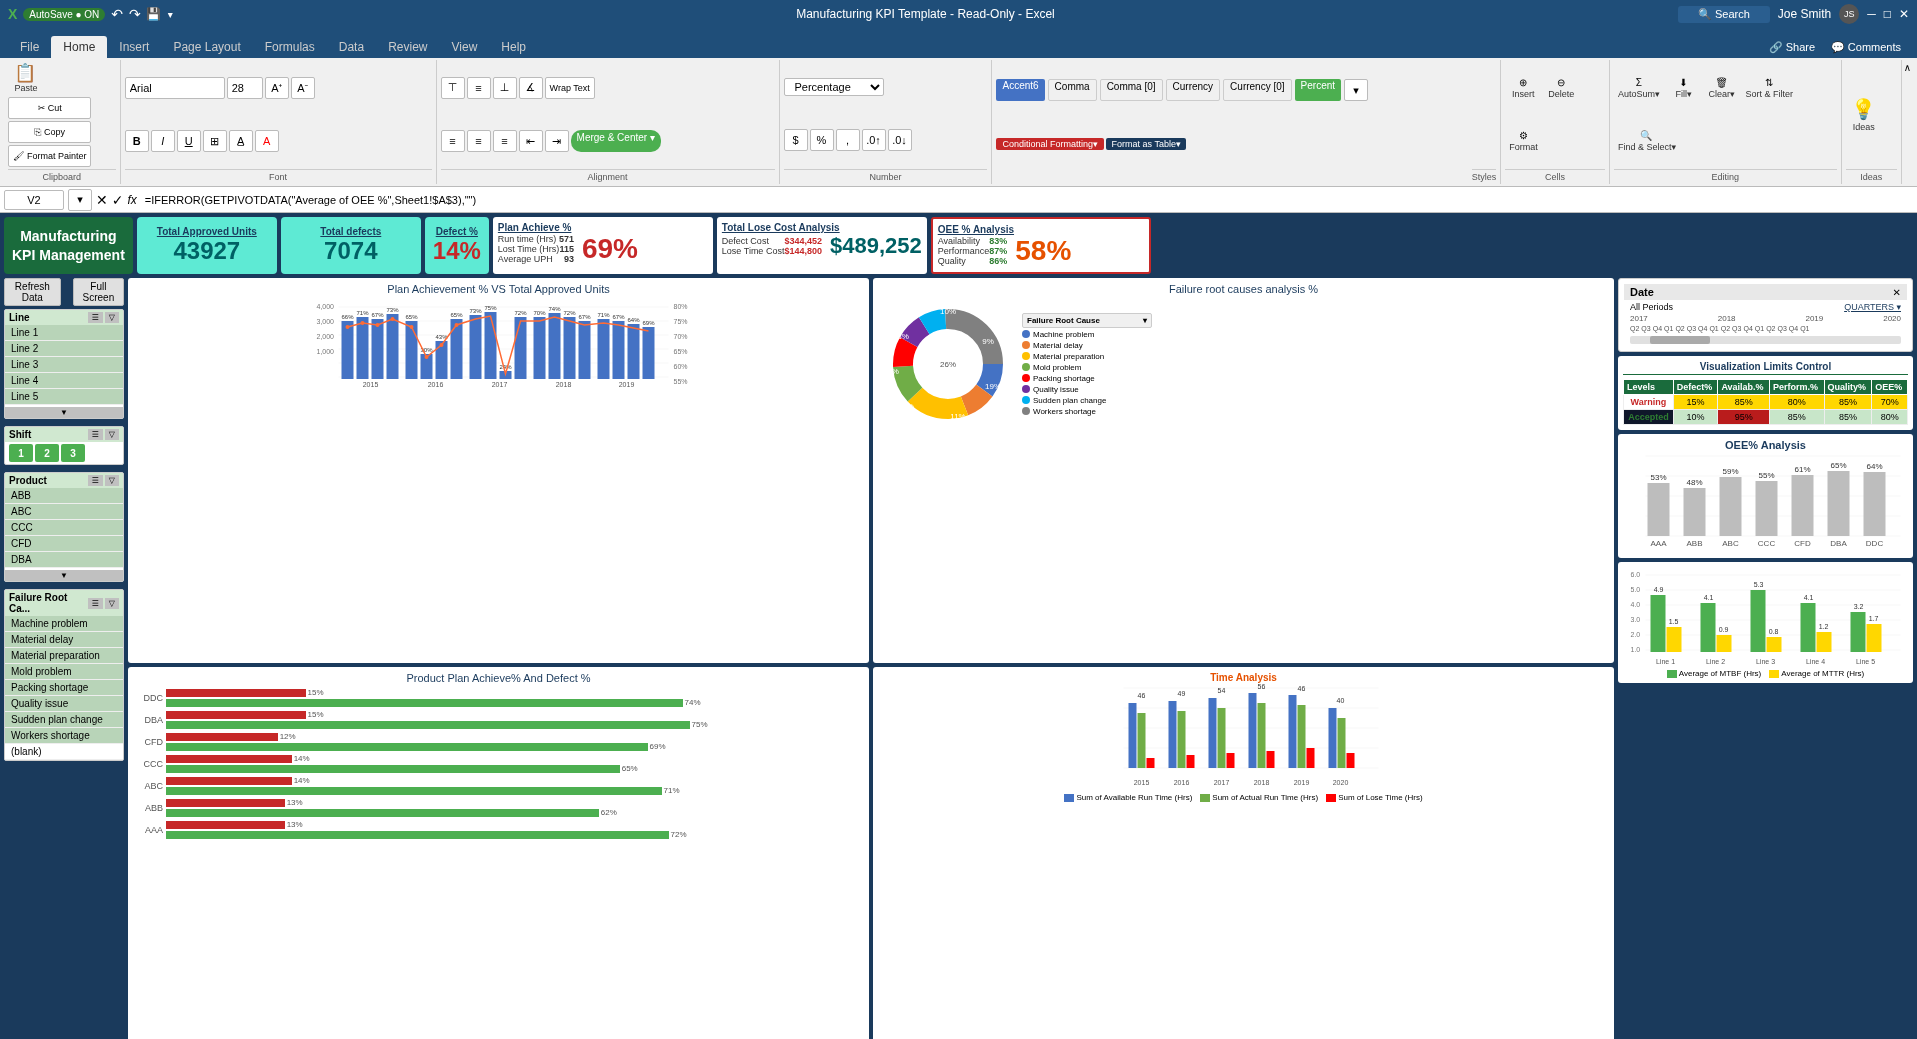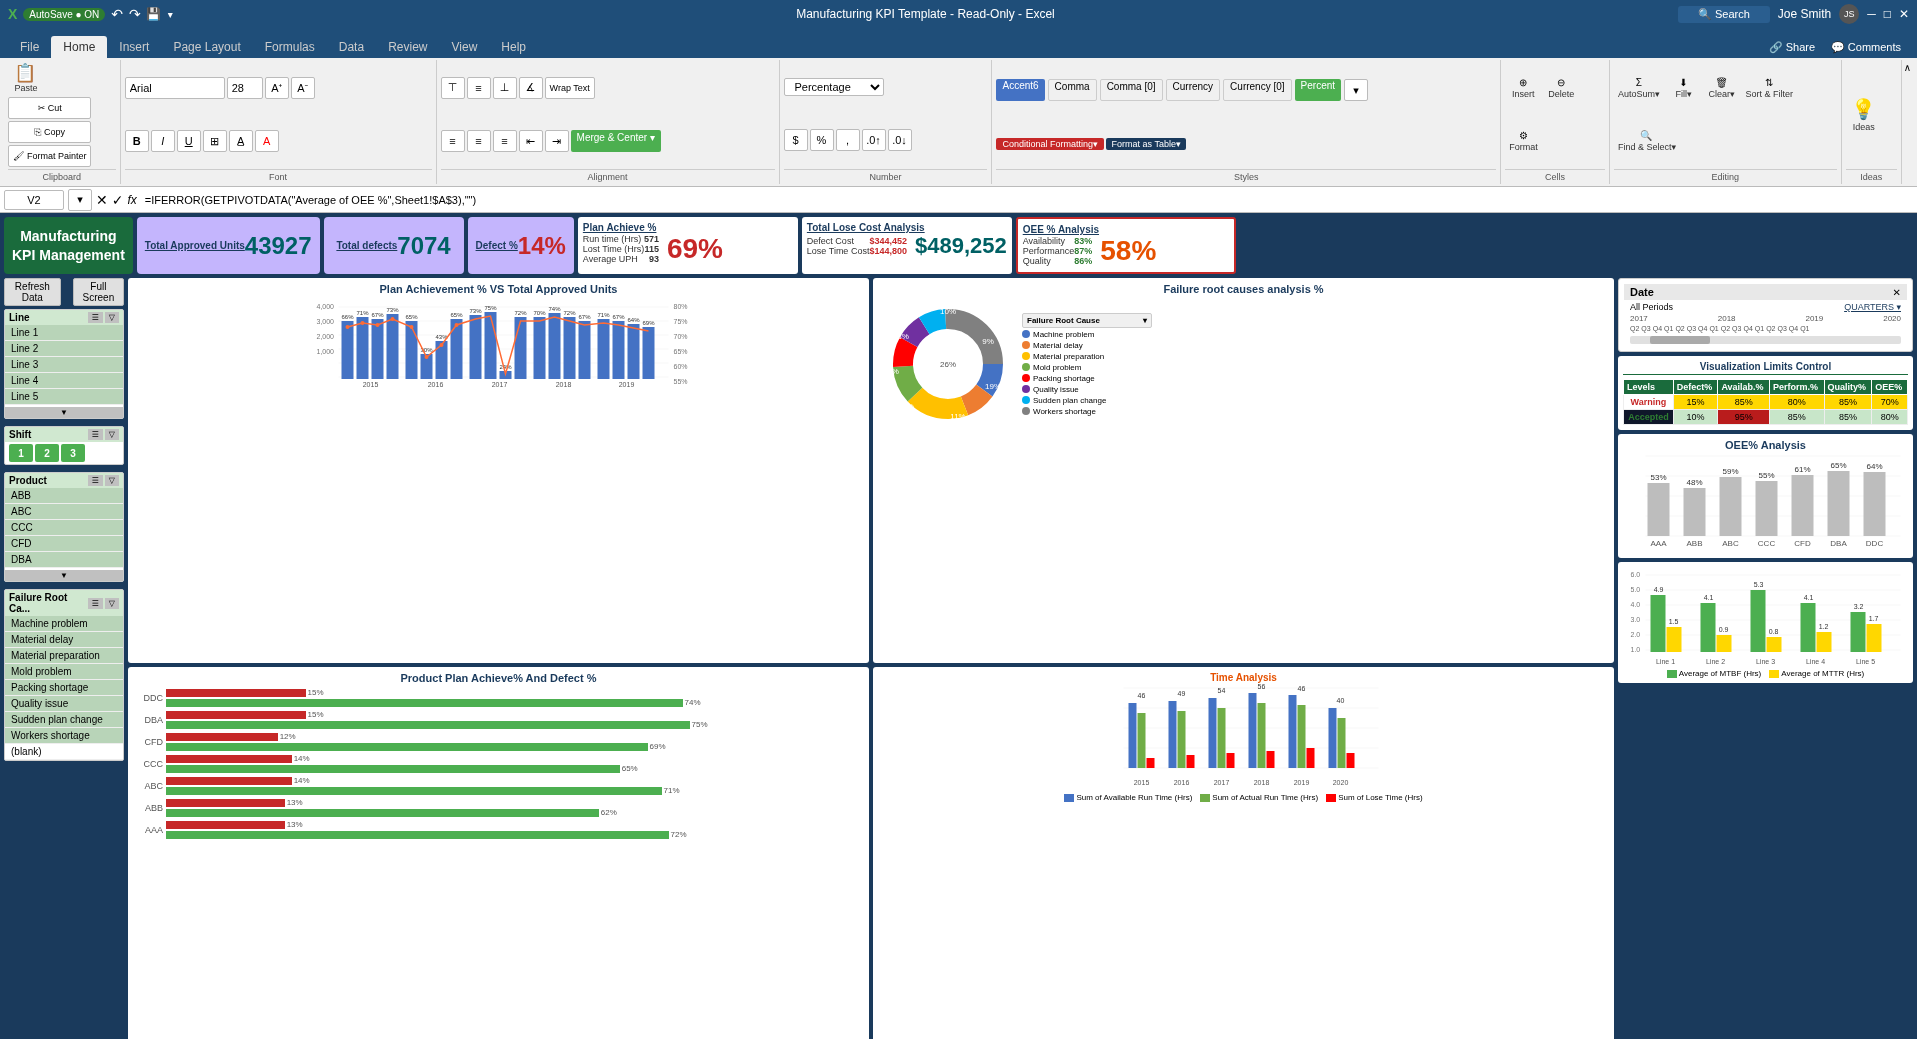--- a/index.html
+++ b/index.html
@@ -113,21 +113,21 @@
       cursor: pointer;
       display: flex;
       align-items: center;
       justify-content: center;
       font-size: 11px;
     }
     .format-btn {
       background: #4CAF50;
       color: white;
       border: none;
-      border-radius: 2px;
+      border-radius: 10px;
       padding: 2px 6px;
       font-size: 10px;
       cursor: pointer;
       white-space: nowrap;
     }
     .percent-box {
       border: 1px solid #bbb;
       border-radius: 2px;
       padding: 1px 6px;
       font-size: 11px;
@@ -164,25 +164,25 @@
       text-align: center;
     }
     #formula-input {
       flex: 1;
       border: none;
       outline: none;
       font-size: 11px;
       padding: 0 4px;
     }
     .kpi-card {
-      background: #c4b5fd;
+      background: #5eead4;
       border-radius: 4px;
       padding: 4px 8px;
       display: flex;
-      flex-direction: row;
+      flex-direction: column;
       align-items: center;
       justify-content: center;
     }
     .kpi-card.large { min-width: 140px; }
     .kpi-label { font-size: 10px; color: #1a3a5c; text-decoration: underline; cursor: pointer; font-weight: bold; }
     .kpi-value { font-size: 24px; font-weight: bold; color: #1a3a5c; }
     .kpi-value.red { color: #c62828; }
 
     
     .title-card {
@@ -242,21 +242,21 @@
       border: none;
       border-radius: 2px;
       width: 24px; height: 18px;
       cursor: pointer;
       font-size: 10px;
       font-weight: bold;
     }
     .chart-title {
       text-align: center;
       font-size: 11px;
-      font-weight: bold;
+      font-weight: normal;
       color: #1a3a5c;
       margin-bottom: 4px;
     }
     .action-btn {
       background: #e0e0e0;
       border: 1px solid #bbb;
       border-radius: 2px;
       padding: 2px 8px;
       font-size: 10px;
       cursor: pointer;
@@ -520,21 +520,21 @@
         <button class="icon-only-btn">$</button>
         <button class="icon-only-btn">%</button>
         <button class="icon-only-btn">,</button>
         <button class="icon-only-btn">.0↑</button>
         <button class="icon-only-btn">.0↓</button>
       </div>
     </div>
     <div class="ribbon-group-label">Number</div>
   </div>
 
-  <div class="ribbon-group" style="min-width:280px;">
+  <div class="ribbon-group" style="min-width:280px;align-items:flex-end;">
     <div class="ribbon-group-content">
       <div style="display:flex;gap:3px;flex-wrap:wrap;">
         <div style="background:#4472C4;color:white;border-radius:2px;padding:1px 6px;font-size:10px;cursor:pointer;">Accent6</div>
         <div style="border:1px solid #ccc;border-radius:2px;padding:1px 6px;font-size:10px;cursor:pointer;">Comma</div>
         <div style="border:1px solid #ccc;border-radius:2px;padding:1px 6px;font-size:10px;cursor:pointer;">Comma [0]</div>
         <div style="border:1px solid #ccc;border-radius:2px;padding:1px 6px;font-size:10px;cursor:pointer;">Currency</div>
         <div style="border:1px solid #ccc;border-radius:2px;padding:1px 6px;font-size:10px;cursor:pointer;">Currency [0]</div>
         <div style="background:#4CAF50;color:white;border-radius:2px;padding:1px 6px;font-size:10px;cursor:pointer;">Percent</div>
         <button class="icon-only-btn">▾</button>
       </div>

